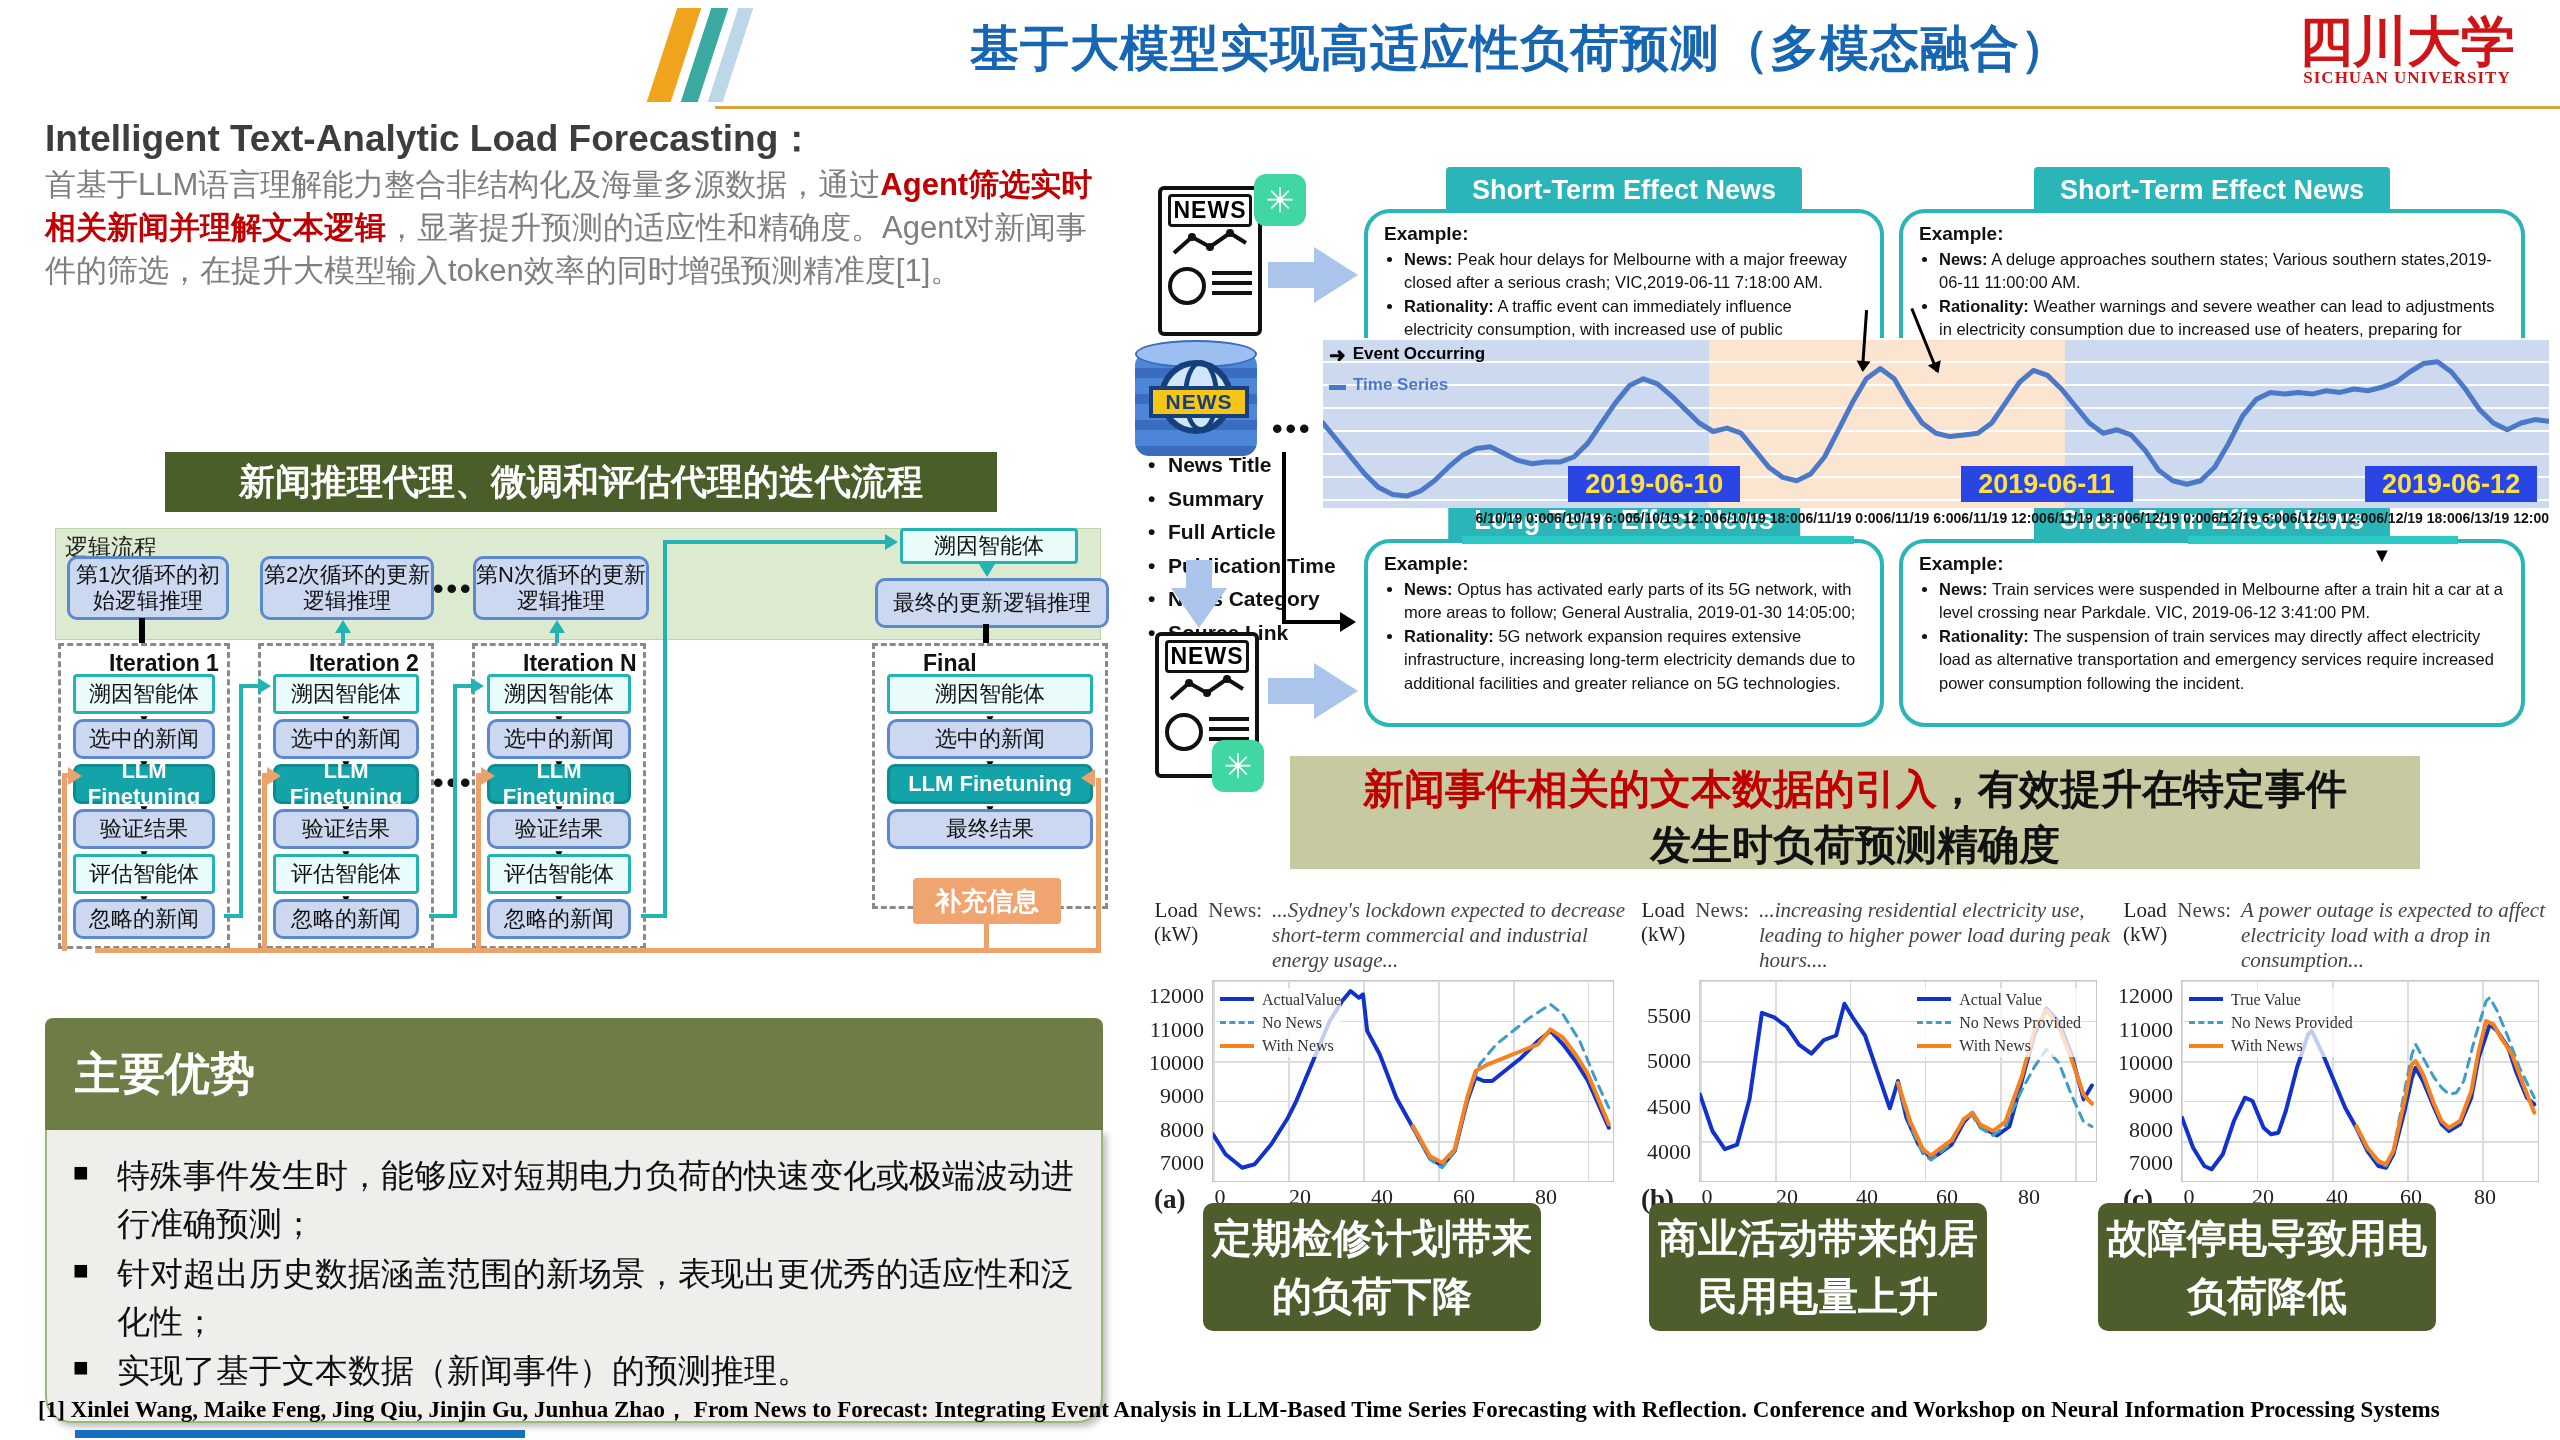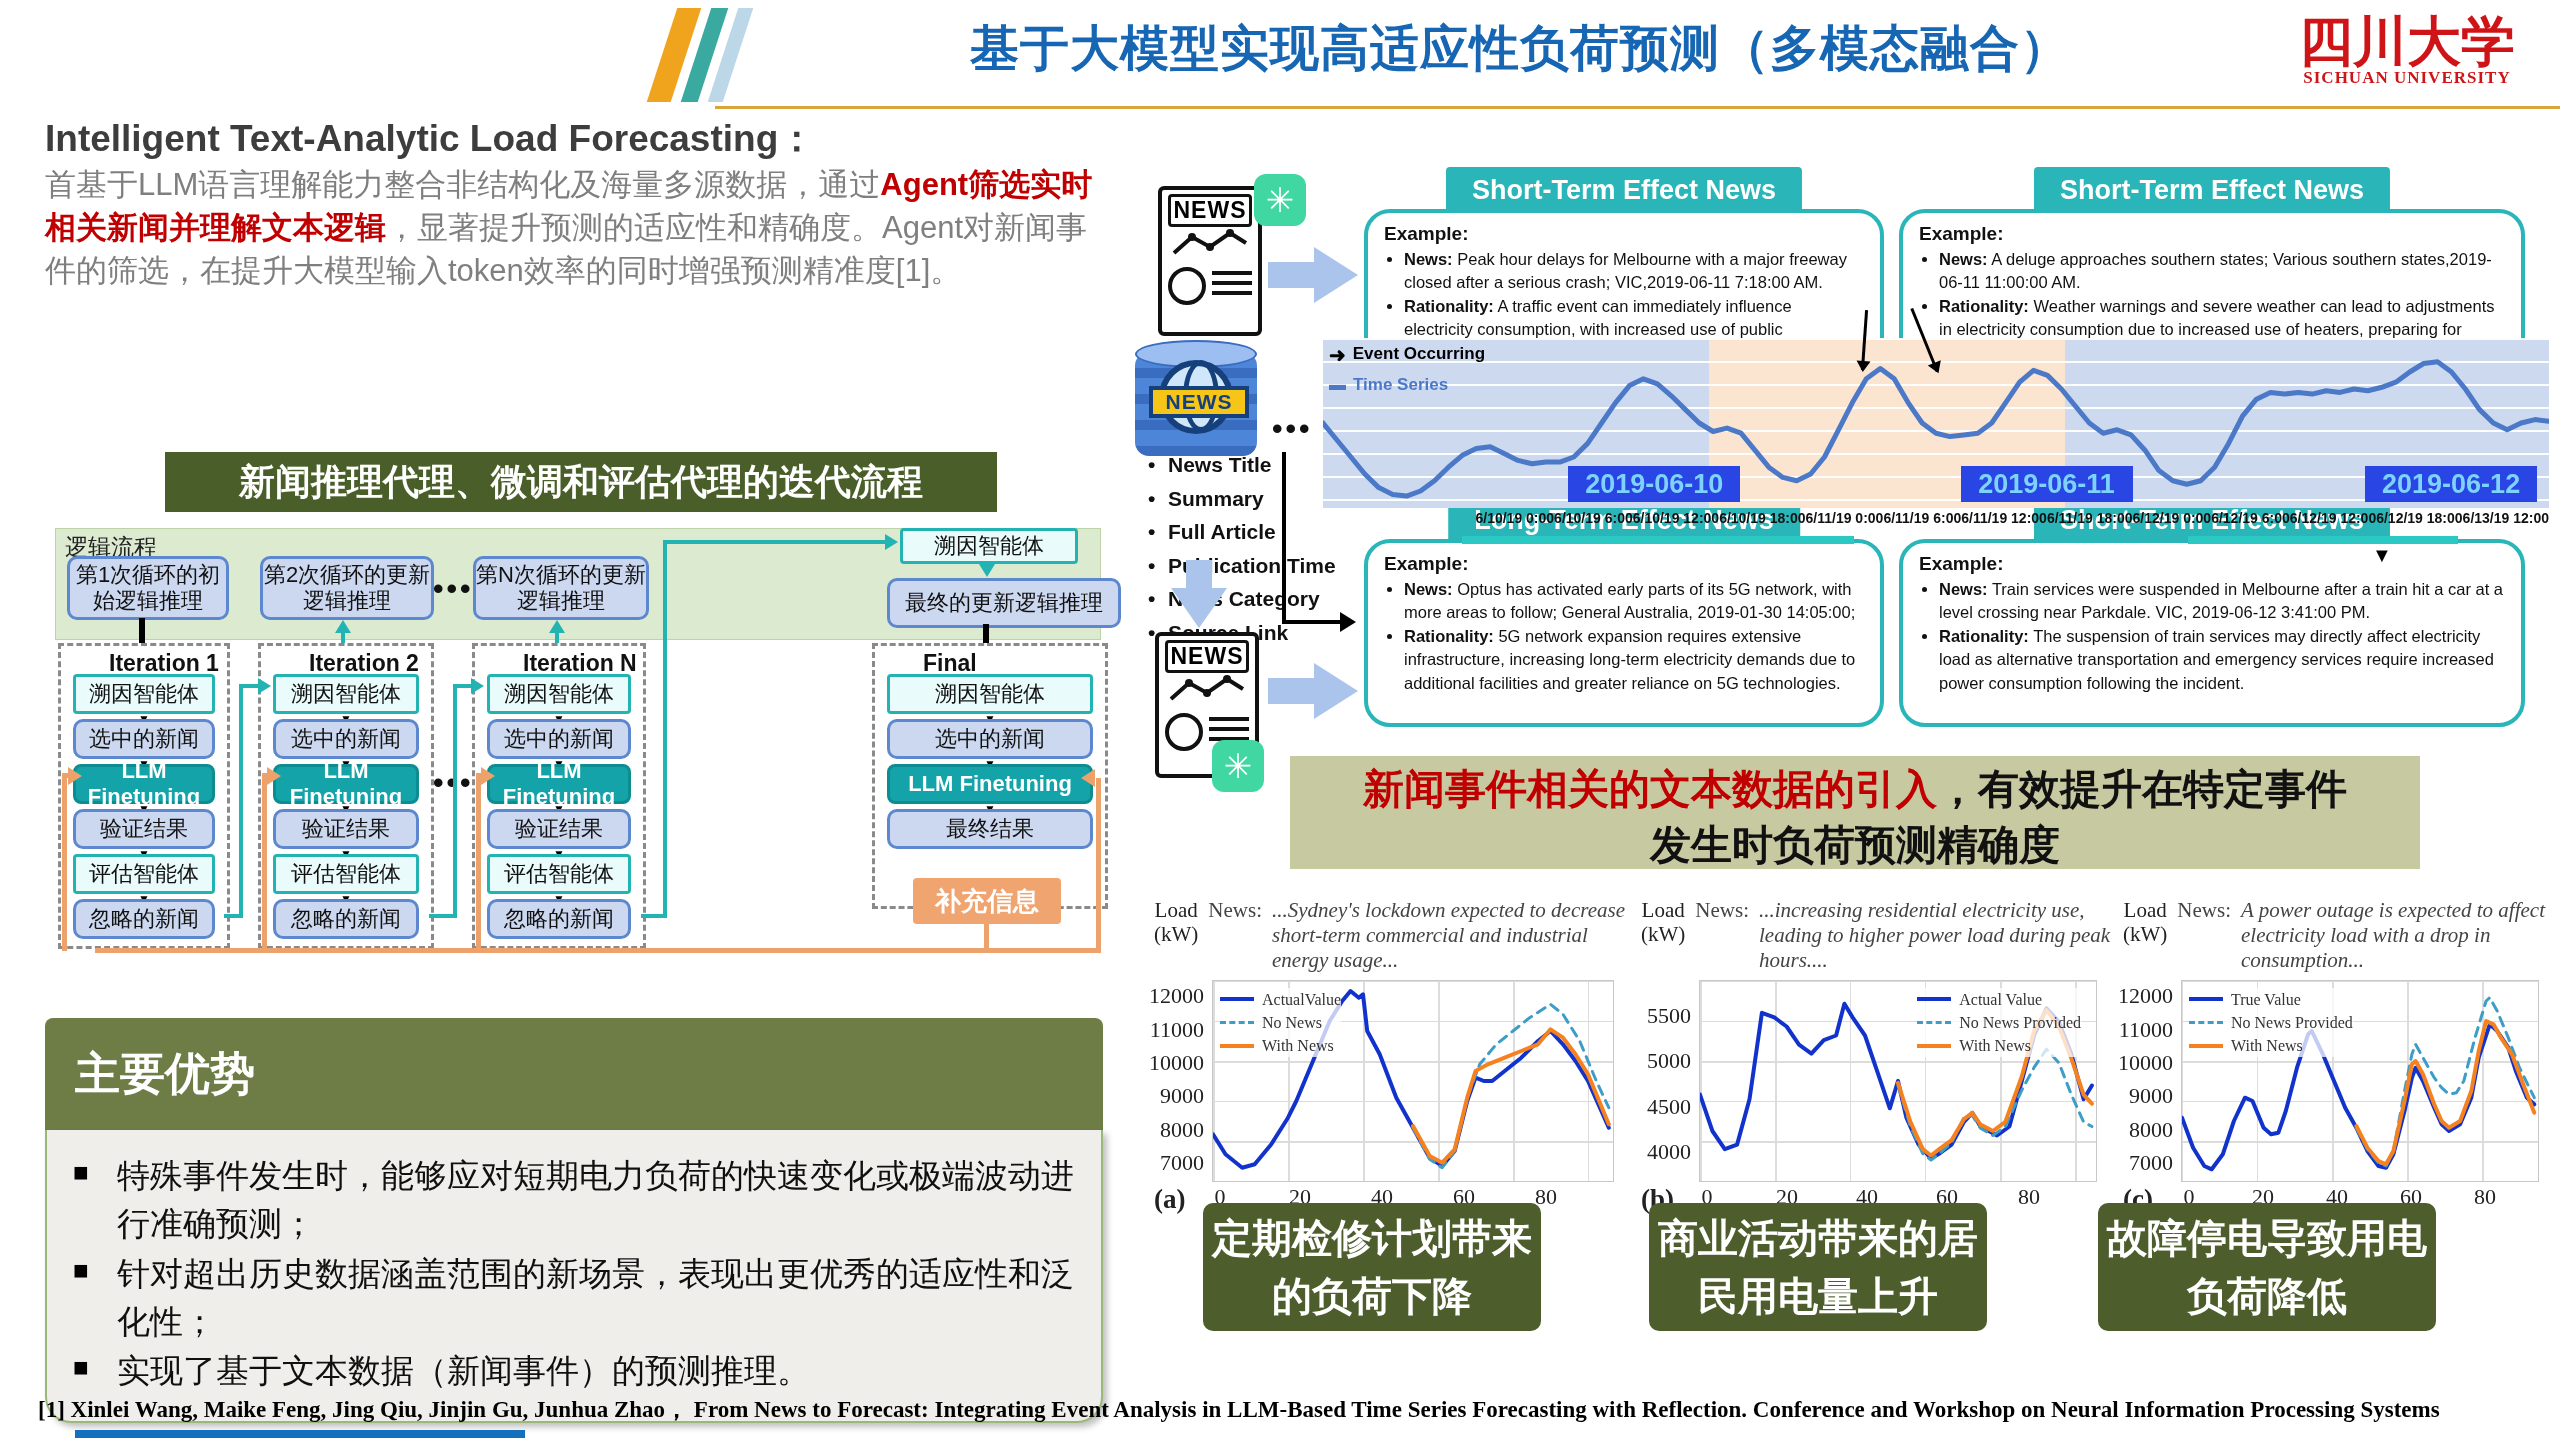--- a/index.html
+++ b/index.html
@@ -71,21 +71,21 @@
   .fields li::before{content:"•";position:absolute;left:2px;}
   .db{width:122px;height:104px;border-radius:14px;background:repeating-linear-gradient(#4d86d8 0 16px,#3a6cc0 16px 26px);position:relative;}
   .db::before{content:"";position:absolute;left:0;top:-12px;width:122px;height:28px;border-radius:50%;background:#9dbef0;border:2px solid #3a6cc0;box-sizing:border-box;}
   .db-globe{position:absolute;left:24px;top:8px;width:74px;height:74px;border:6px solid #16407c;border-radius:50%;background:#cfe6fb;box-sizing:border-box;}
   .db-globe::before{content:"";position:absolute;left:18px;top:-6px;width:26px;height:62px;border:5px solid #16407c;border-radius:50%;}
   .db-globe::after{content:"";position:absolute;left:-2px;top:26px;width:64px;height:7px;background:#16407c;}
   .db-label{position:absolute;left:14px;top:34px;width:92px;background:#f5c518;border:4px solid #16407c;font-size:21px;font-weight:bold;text-align:center;color:#16407c;letter-spacing:1px;}
   
   .mchart{left:1323px;top:338px;width:1226px;height:170px;}
   .band{position:absolute;top:0;height:170px;background-image:repeating-linear-gradient(rgba(255,255,255,.95) 0 2px,transparent 2px 23px);}
-  .badge{position:absolute;width:172px;height:36px;background:#2946e4;color:#7dd3fc;font-size:27px;font-weight:bold;text-align:center;line-height:36px;}
+  .badge{position:absolute;width:172px;height:36px;background:#2946e4;color:#fde047;font-size:27px;font-weight:bold;text-align:center;line-height:36px;}
   .mlegend{position:absolute;left:6px;top:6px;font-size:17px;font-weight:bold;line-height:1.15;}
   .mleg-item{display:flex;gap:7px;margin-bottom:8px;}
   .xlabels{left:1323px;top:510px;width:1226px;display:flex;justify-content:flex-end;font-size:14px;font-weight:bold;color:#111;}
   .tealbar{height:8px;background:#2cc8c4;}
   .evt-arrow{position:absolute;width:3px;background:#000;}
   .evt-arrow::after{content:"";position:absolute;bottom:-2px;left:-5px;border-left:7px solid transparent;border-right:7px solid transparent;border-top:11px solid #000;}
   
   .impact{left:1290px;top:756px;width:1130px;height:113px;background:#c7c9a0;text-align:center;font-size:41px;font-weight:bold;color:#111;line-height:1.36;padding-top:6px;box-sizing:border-box;}
   .impact .red{color:#c00000;}
   
@@ -129,21 +129,21 @@
 
   <div class="abs" id="flow">
     <div class="abs lane"></div>
     <div class="abs lane-label">逻辑流程</div>
     <div class="abs pbox topbox" style="left:12px;width:156px;">第1次循环的初始逻辑推理</div>
     <div class="abs pbox topbox" style="left:205px;width:168px;">第2次循环的更新逻辑推理</div>
     <div class="abs dots" style="left:378px;top:44px;">•••</div>
     <div class="abs pbox topbox" style="left:418px;width:170px;">第N次循环的更新逻辑推理</div>
     <div class="abs tbox" style="left:845px;top:0;width:172px;height:30px;font-size:22px;line-height:30px;">溯因智能体</div>
     <div class="abs arr-d-teal" style="left:924px;top:36px;"></div>
-    <div class="abs pbox" style="left:820px;top:50px;width:228px;height:44px;font-size:22px;line-height:44px;margin-left:12px;">最终的更新逻辑推理</div>
+    <div class="abs pbox" style="left:820px;top:50px;width:228px;height:44px;font-size:22px;line-height:44px;">最终的更新逻辑推理</div>
 
     <div class="abs blkline" style="left:84px;top:90px;width:6px;height:46px;"></div>
     <div class="abs arr-d-blk" style="left:76px;top:130px;"></div>
     <div class="abs blkline" style="left:928px;top:96px;width:6px;height:40px;"></div>
     <div class="abs arr-d-blk" style="left:920px;top:130px;"></div>
 
     <div class="abs tealline" style="left:286px;top:96px;width:4px;height:48px;"></div>
     <div class="abs arr-u-teal" style="left:280px;top:92px;"></div>
     <div class="abs tealline" style="left:500px;top:96px;width:4px;height:48px;"></div>
     <div class="abs arr-u-teal" style="left:494px;top:92px;"></div>

